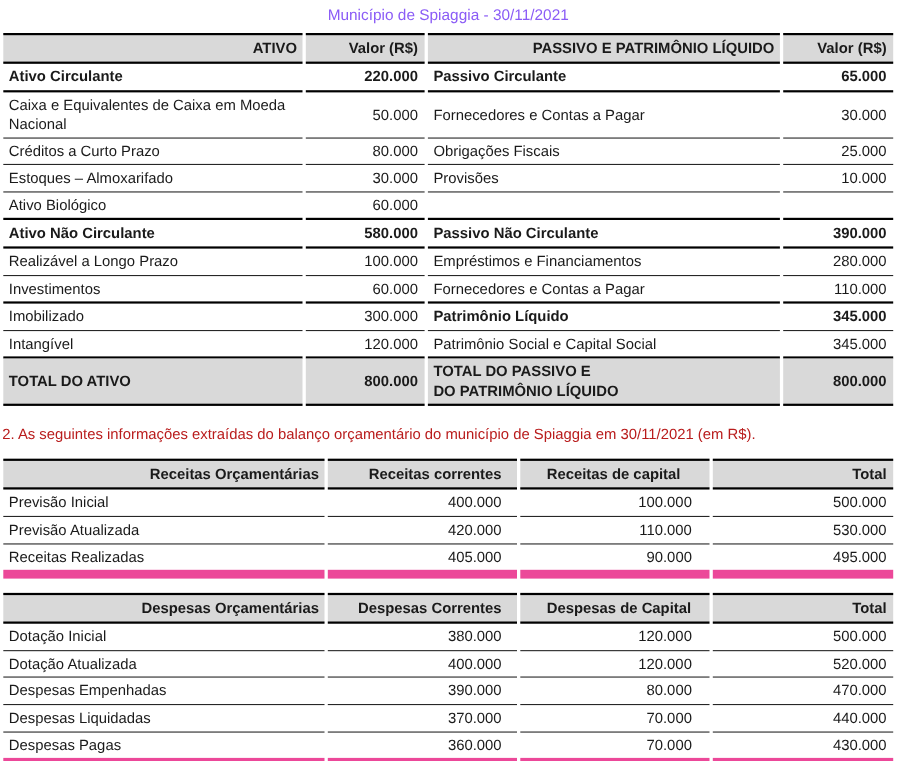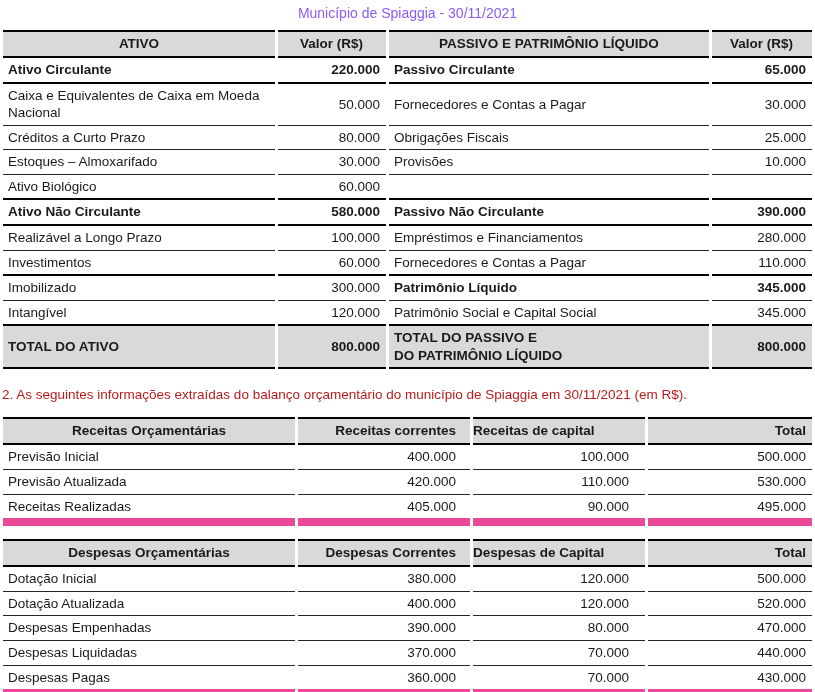--- a/index.html
+++ b/index.html
@@ -26,21 +26,21 @@
     border-spacing: 3px 0;
     table-layout: fixed;
   }
   table.fin th {
     background: #d9d9d9;
     border-top: 2px solid #000;
     border-bottom: 2px solid #000;
     font-weight: 700;
     font-size: 13.5px;
     padding: 4px 5px;
-    text-align: center;
+    text-align: right;
     vertical-align: middle;
     line-height: 1.2;
   }
   table.fin td {
     border-bottom: 1px solid #262626;
     font-size: 13.5px;
     padding: 3px 5px;
     vertical-align: middle;
     line-height: 1.3;
     height: 22px;
@@ -56,21 +56,21 @@
   .prewrap { white-space: pre-line; }
 
   .note {
     font-size: 13.5px;
     margin: 18px 0 15px 2px;
     color: #b91c1c;
   }
 
   
   table.budget th.c2, table.budget td.c2 { text-align: right; padding-right: 14px; }
-  table.budget th.c3 { text-align: left; padding-left: 0; }
+  table.budget th.c3 { text-align: left; padding-left: 24px; }
   table.budget td.c3 { text-align: right; padding-right: 16px; }
   table.budget th.c4, table.budget td.c4 { text-align: right; padding-right: 6px; }
   table.budget td { height: 22px; }
   tr.last > td { border-bottom: 8px solid #ec4899; }
   .tbl-gap { height: 13px; }
 </style>
 </head>
 <body>
 
 <div class="page">

